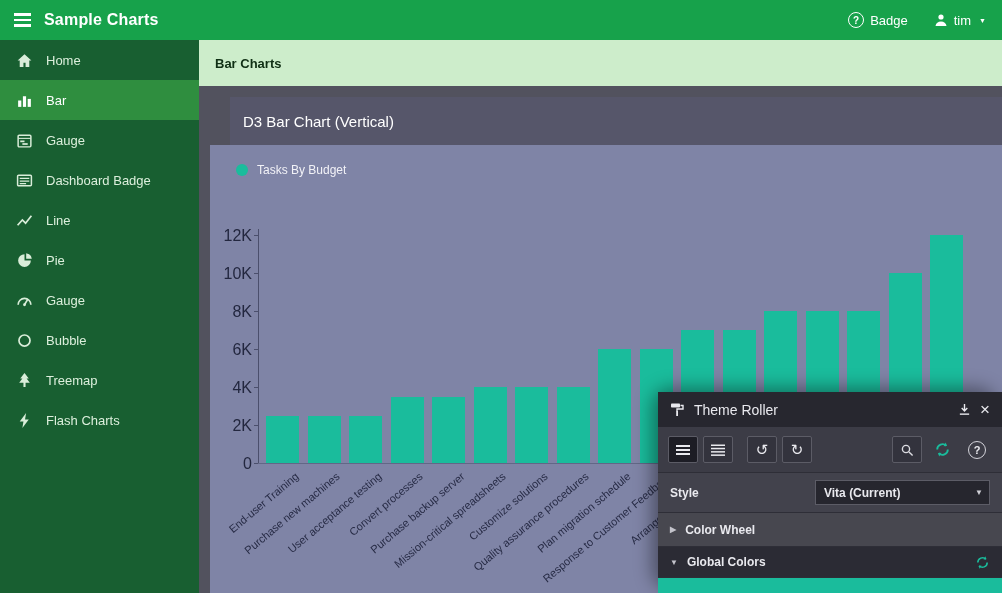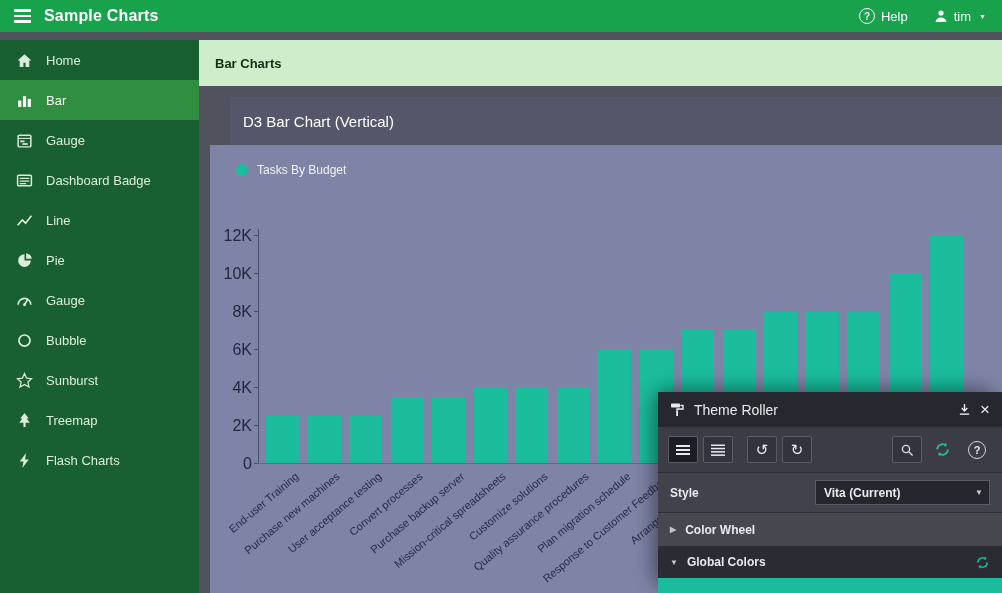--- a/index.html
+++ b/index.html
@@ -5,21 +5,21 @@
   * { box-sizing: border-box; }
   html,body { margin:0; padding:0; }
   body {
     width:1002px; height:593px; position:relative; overflow:hidden;
     font-family:"Liberation Sans", sans-serif;
     background:var(--content-bg,#52525e);
   }
   svg { display:block; }
 
   
-  .topbar { position:absolute; top:0; left:0; right:0; height:32px;
+  .topbar { position:absolute; top:0; left:0; right:0; height:40px;
     background:var(--topbar-green,#17a24b); color:#fff;
     display:flex; align-items:center; z-index:30; }
   .hamburger { width:44px; height:40px; display:flex; flex-direction:column;
     justify-content:center; align-items:center; gap:3px; cursor:pointer; }
   .hamburger i { display:block; width:17px; height:2.5px; background:#fff; }
   .topbar-title { font-size:16px; font-weight:bold; letter-spacing:.2px; }
   .topbar-right { margin-left:auto; display:flex; align-items:center; gap:26px; padding-right:16px; }
   .tb-group { display:flex; align-items:center; gap:6px; font-size:13px; cursor:pointer; }
   .qmark { width:16px; height:16px; border:1.5px solid #fff; border-radius:50%;
     font-size:10px; font-weight:bold; display:flex; align-items:center; justify-content:center; }
@@ -94,21 +94,21 @@
 <div class="topbar">
   <div class="hamburger">
       <i></i>
       <i></i>
       <i></i>
     </div>
   <div class="topbar-title">Sample Charts</div>
   <div class="topbar-right">
     <div class="tb-group">
       <span class="qmark">?</span>
-      <span>Help</span>
+      <span>Badge</span>
     </div>
     <div class="tb-group">
       <span>
         <svg width="14" height="14" viewBox="0 0 14 14">
             <circle cx="7" cy="4" r="2.6" fill="#fff"></circle>
             <path d="M1.5 13c.5-3 2.5-4.5 5.5-4.5s5 1.5 5.5 4.5z" fill="#fff"></path>
           </svg>
       </span>
       <span>tim</span>
       <span class="tb-caret">▼</span>
@@ -184,28 +184,20 @@
       </span>
     <span>Gauge</span>
   </div>
   <div class="nav-item">
     <span class="nav-icon">
       <svg width="17" height="17" viewBox="0 0 16 16">
           <circle cx="8" cy="8" r="5.2" fill="none" stroke="#d9edd9" stroke-width="1.6"></circle>
         </svg>
       </span>
     <span>Bubble</span>
-  </div>
-  <div class="nav-item">
-    <span class="nav-icon">
-      <svg width="17" height="17" viewBox="0 0 16 16">
-          <path d="M8 1.5l2 4.3 4.7.5-3.5 3.2 1 4.6L8 11.7l-4.2 2.4 1-4.6L1.3 6.3 6 5.8z" fill="none" stroke="#d9edd9" stroke-width="1.2"></path>
-        </svg>
-      </span>
-    <span>Sunburst</span>
   </div>
   <div class="nav-item">
     <span class="nav-icon">
       <svg width="17" height="17" viewBox="0 0 16 16">
           <path d="M8 1l4 5h-2l3 4H9v4H7v-4H3l3-4H4z" fill="#d9edd9"></path>
         </svg>
       </span>
     <span>Treemap</span>
   </div>
   <div class="nav-item">

